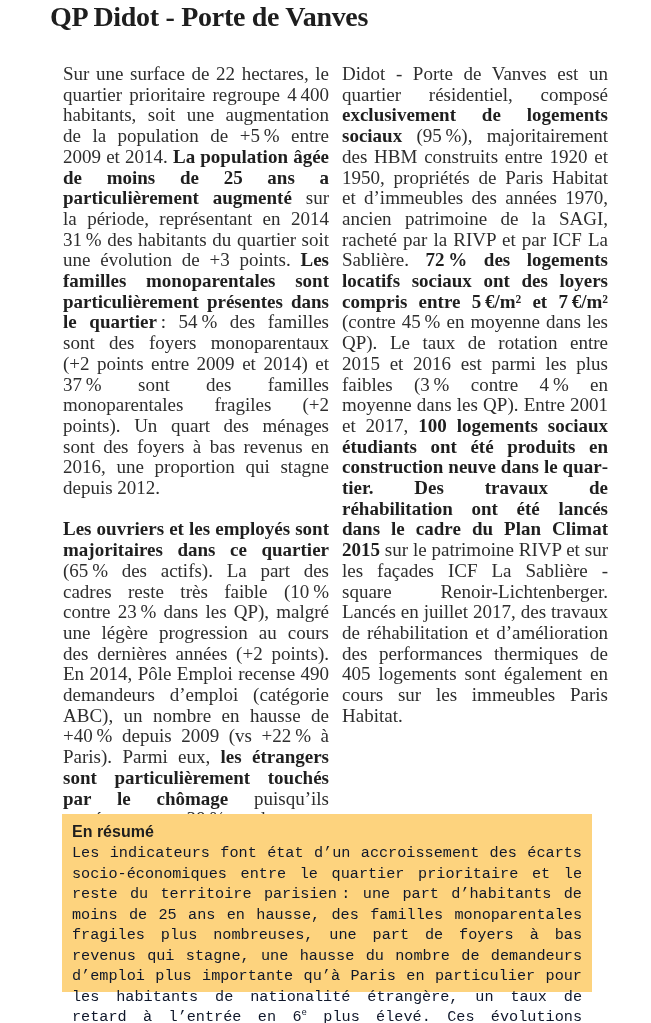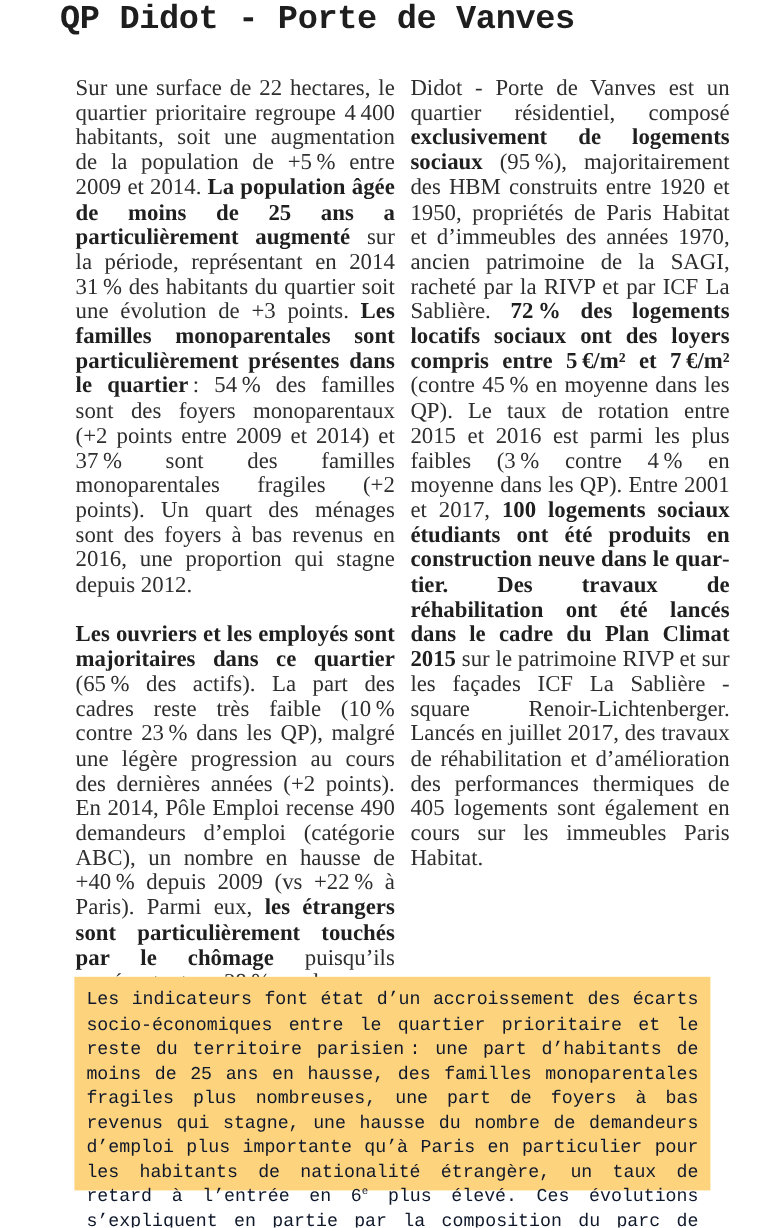--- a/index.html
+++ b/index.html
@@ -1,19 +1,19 @@
 <!DOCTYPE html>
 <html><head>
 <meta charset="utf-8">
 <style>
   html, body { margin: 0; padding: 0; background: #ffffff; }
   body { width: 651px; height: 1023px; position: relative; overflow: hidden; color: #2b2b2b; }
   .title {
     position: absolute; left: 50px; top: 0px;
-    font-family: Liberation Mono, monospace; font-weight: bold;
+    font-family: Liberation Serif, serif; font-weight: bold;
     font-size: 28px; line-height: 34px; color: #1e1e1e; letter-spacing: -0.3px;
     margin: 0;
   }
   .col {
     position: absolute; top: 64px; width: 266px;
     font-family: "Liberation Serif", serif; font-size: 19px; line-height: 20.7px;
     text-align: justify; hyphens: manual; color: #2e2e2e;
   }
   .col p { margin: 0 0 20.7px 0; }
   .col-left { left: 63px; }
@@ -41,14 +41,15 @@
 <div class="col col-left">
   <p><span>Sur une surface de 22 hectares, le quar­tier prioritaire regroupe 4 400 habi­tants, soit une augmentation de la po­pulation de +5 % entre 2009 et 2014. </span><b>La population âgée de moins de 25 ans a particulièrement augmenté</b><span> sur la période, représentant en 2014 31 % des habitants du quartier soit une évo­lution de +3 points. </span><b>Les familles mo­noparentales sont particulièrement présentes dans le quartier</b><span> : 54 % des familles sont des foyers monoparentaux (+2 points entre 2009 et 2014) et 37 % sont des familles monoparentales fra­giles (+2 points). Un quart des ménages sont des foyers à bas revenus en 2016, une proportion qui stagne depuis 2012.</span></p>
   <p><b>Les ouvriers et les employés sont majoritaires dans ce quartier</b><span> (65 % des actifs). La part des cadres reste très faible (10 % contre 23 % dans les QP), malgré une légère progression au cours des dernières années (+2 points). En 2014, Pôle Emploi recense 490 de­mandeurs d’emploi (catégorie ABC), un nombre en hausse de +40 % depuis 2009 (vs +22 % à Paris). Parmi eux, </span><b>les étran­gers sont particulièrement touchés par le chômage</b><span> puisqu’ils représentent 38 % de ces demandeurs d’emploi (+7 points).</span></p>
 </div>
 
 <div class="col col-right">
   <p><span>Didot - Porte de Vanves est un quartier résidentiel, composé </span><b>exclusivement de logements sociaux</b><span> (95 %), majo­ritairement des HBM construits entre 1920 et 1950, propriétés de Paris Ha­bitat et d’immeubles des années 1970, ancien patrimoine de la SAGI, racheté par la RIVP et par ICF La Sablière. </span><b>72 % des logements locatifs sociaux ont des loyers compris entre 5 €/m² et 7 €/m²</b><span> (contre 45 % en moyenne dans les QP). Le taux de rotation entre 2015 et 2016 est parmi les plus faibles (3 % contre 4 % en moyenne dans les QP). Entre 2001 et 2017, </span><b>100 logements sociaux étudiants ont été produits en construction neuve dans le quar­tier. Des travaux de réhabilitation ont été lancés dans le cadre du Plan Climat 2015</b><span> sur le patrimoine RIVP et sur les façades ICF La Sablière - square Renoir-Lichtenberger. Lancés en juillet 2017, des travaux de réhabilitation et d’amélioration des performances ther­miques de 405 logements sont égale­ment en cours sur les immeubles Paris Habitat.</span></p>
 </div>
 
 <div class="summary">
+  <h2>En résumé</h2>
   <p><span>Les indicateurs font état d’un accroissement des écarts socio-économiques entre le quartier prioritaire et le reste du territoire parisien : une part d’habitants de moins de 25 ans en hausse, des familles monoparentales fragiles plus nombreus­es, une part de foyers à bas revenus qui stagne, une hausse du nombre de deman­deurs d’emploi plus importante qu’à Paris en particulier pour les habitants de nationalité étrangère, un taux de retard à l’entrée en 6</span><sup>e</sup><span> plus élevé. Ces évolutions s’expliquent en partie par la composition du parc de logements exclusivement so­cial dont les trois quarts correspondent à des logements à très bas niveau de loyer.</span></p>
 </div>
 
 </body></html>

